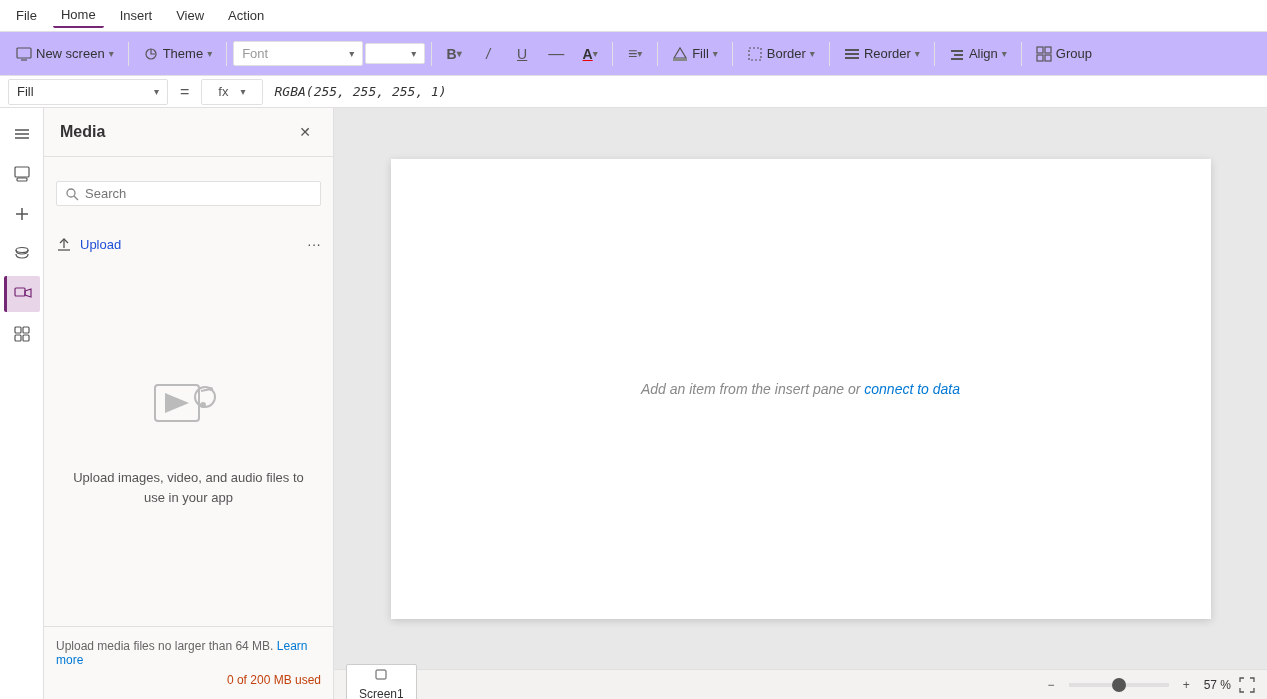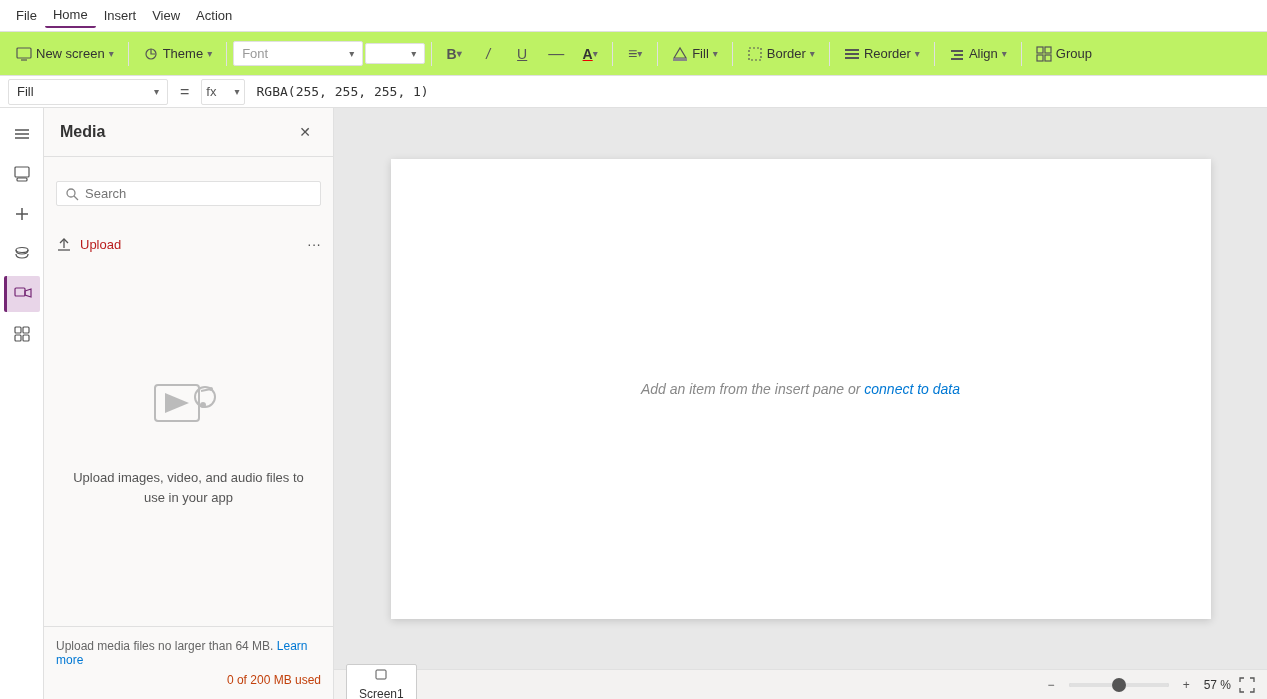--- a/index.html
+++ b/index.html
@@ -1,30 +1,30 @@
 <!DOCTYPE html>
 <html><head>
   <meta charset="utf-8">
   <style>
     * { box-sizing: border-box; margin: 0; padding: 0; }
     body { font-family: 'Segoe UI', sans-serif; font-size: 13px; background: #f3f2f1; color: #333; height: 699px; width: 1267px; overflow: hidden; display: flex; flex-direction: column; }
 
     
     .menu-bar {
       display: flex; align-items: center; height: 32px; background: #fff; border-bottom: 1px solid #e0e0e0;
-      padding: 0 8px; gap: 0;
+      padding: 0 8px; gap: 8px;
     }
     .menu-item {
       padding: 4px 8px; font-size: 13px; cursor: pointer; border-radius: 2px; color: #333;
     }
     .menu-item.active { border-bottom: 2px solid #742774; color: #333; font-weight: 500; }
 
     
     .toolbar {
-      display: flex; align-items: center; height: 44px; background: #bef264; border-bottom: 1px solid #e0e0e0;
+      display: flex; align-items: center; height: 44px; background: #c4b5fd; border-bottom: 1px solid #e0e0e0;
       padding: 0 8px; gap: 2px;
     }
     .toolbar-btn {
       display: flex; align-items: center; gap: 4px; padding: 4px 8px; border-radius: 2px;
       cursor: pointer; font-size: 13px; color: #333; border: none; background: none; white-space: nowrap;
     }
     .toolbar-separator { width: 1px; height: 24px; background: #e0e0e0; margin: 0 4px; }
     .toolbar-dropdown {
       display: flex; align-items: center; gap: 4px; padding: 4px 8px; border: 1px solid #e0e0e0;
       border-radius: 2px; cursor: pointer; font-size: 13px; background: #fff; min-width: 120px;
@@ -40,26 +40,26 @@
     .formula-bar {
       display: flex; align-items: center; height: 32px; background: #fff; border-bottom: 1px solid #e0e0e0;
       padding: 0 8px; gap: 4px;
     }
     .formula-dropdown {
       display: flex; align-items: center; gap: 4px; padding: 2px 8px; border: 1px solid #e0e0e0;
       border-radius: 2px; min-width: 160px; height: 26px; cursor: pointer; font-size: 13px;
     }
     .formula-eq { font-size: 16px; color: #555; padding: 0 8px; }
     .formula-fx {
-      display: flex; align-items: center; gap: 18px; padding: 2px 4px; border: 1px solid #e0e0e0;
+      display: flex; align-items: center; gap: 12px; padding: 2px 16px; border: 1px solid #e0e0e0;
       border-radius: 2px; height: 26px; cursor: pointer; font-size: 13px; color: #555;
     }
     .formula-value {
       flex: 1; padding: 2px 8px; font-size: 13px; color: #333;
-      border: none; outline: none; font-family: 'Consolas', monospace;
+      border: none; outline: none; font-family: 'Consolas', monospace; font-style: italic;
     }
 
     
     .main-content {
       display: flex; flex: 1; overflow: hidden;
     }
 
     
     .sidebar-icons {
       width: 44px; background: #fff; border-right: 1px solid #e0e0e0;
@@ -92,21 +92,21 @@
       padding: 4px 8px; gap: 6px;
     }
     .search-box input {
       border: none; outline: none; flex: 1; font-size: 13px; background: transparent;
     }
 
     .upload-row {
       display: flex; align-items: center; justify-content: space-between;
       padding: 6px 12px; cursor: pointer;
     }
-    .upload-left { display: flex; align-items: center; gap: 8px; color: #b91c1c; font-size: 13px; }
+    .upload-left { display: flex; align-items: center; gap: 8px; color: #1d4ed8; font-size: 13px; }
     .upload-more { color: #555; font-size: 14px; cursor: pointer; }
 
     .media-empty {
       flex: 1; display: flex; flex-direction: column; align-items: center; justify-content: center;
       padding: 20px; text-align: center; color: #666;
     }
     .media-icon-large {
       font-size: 48px; color: #bbb; margin-bottom: 16px; position: relative;
     }
     .media-empty-text { font-size: 13px; color: #555; line-height: 1.5; }

